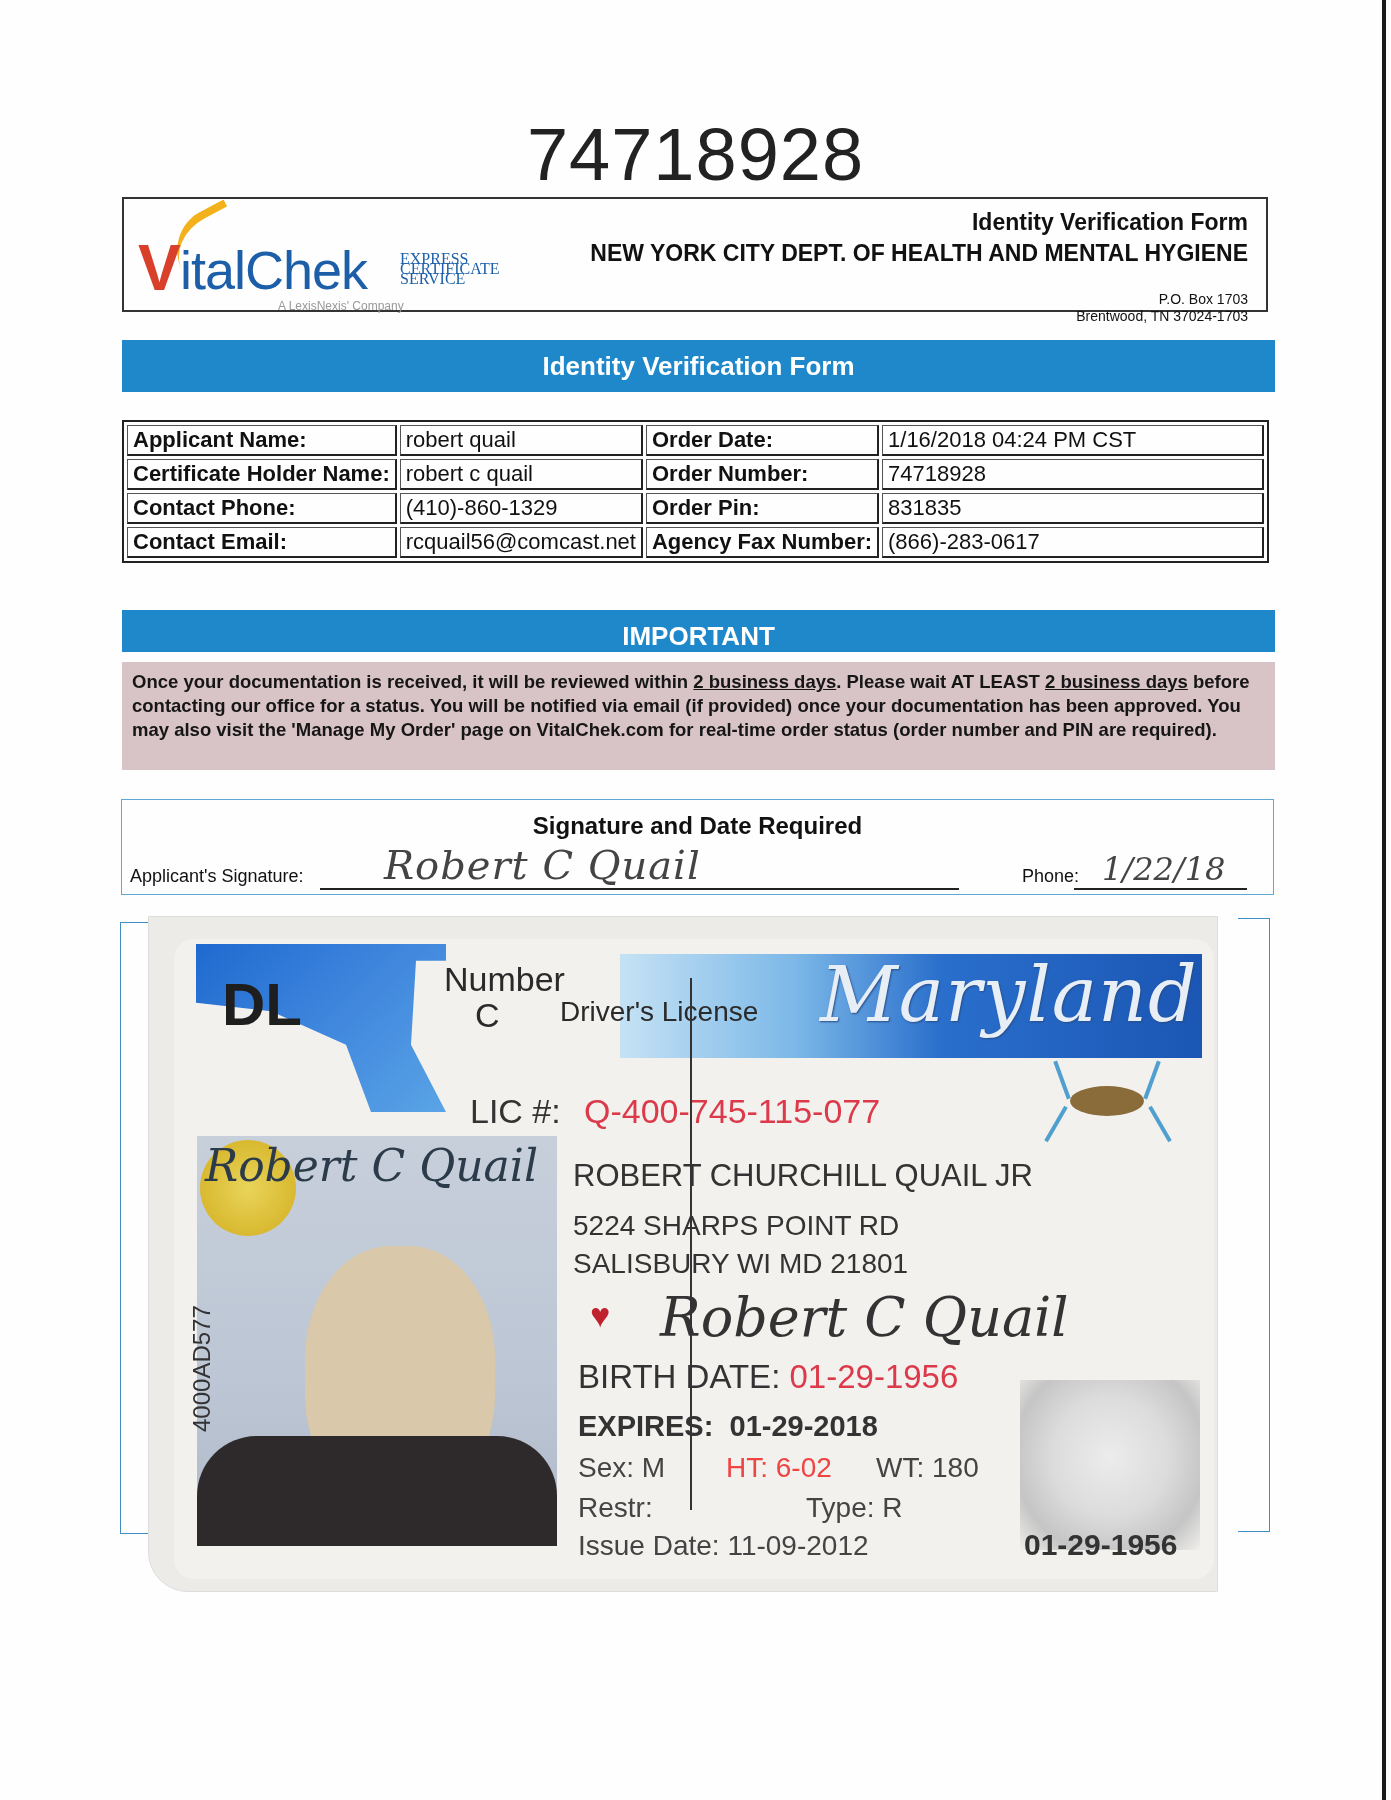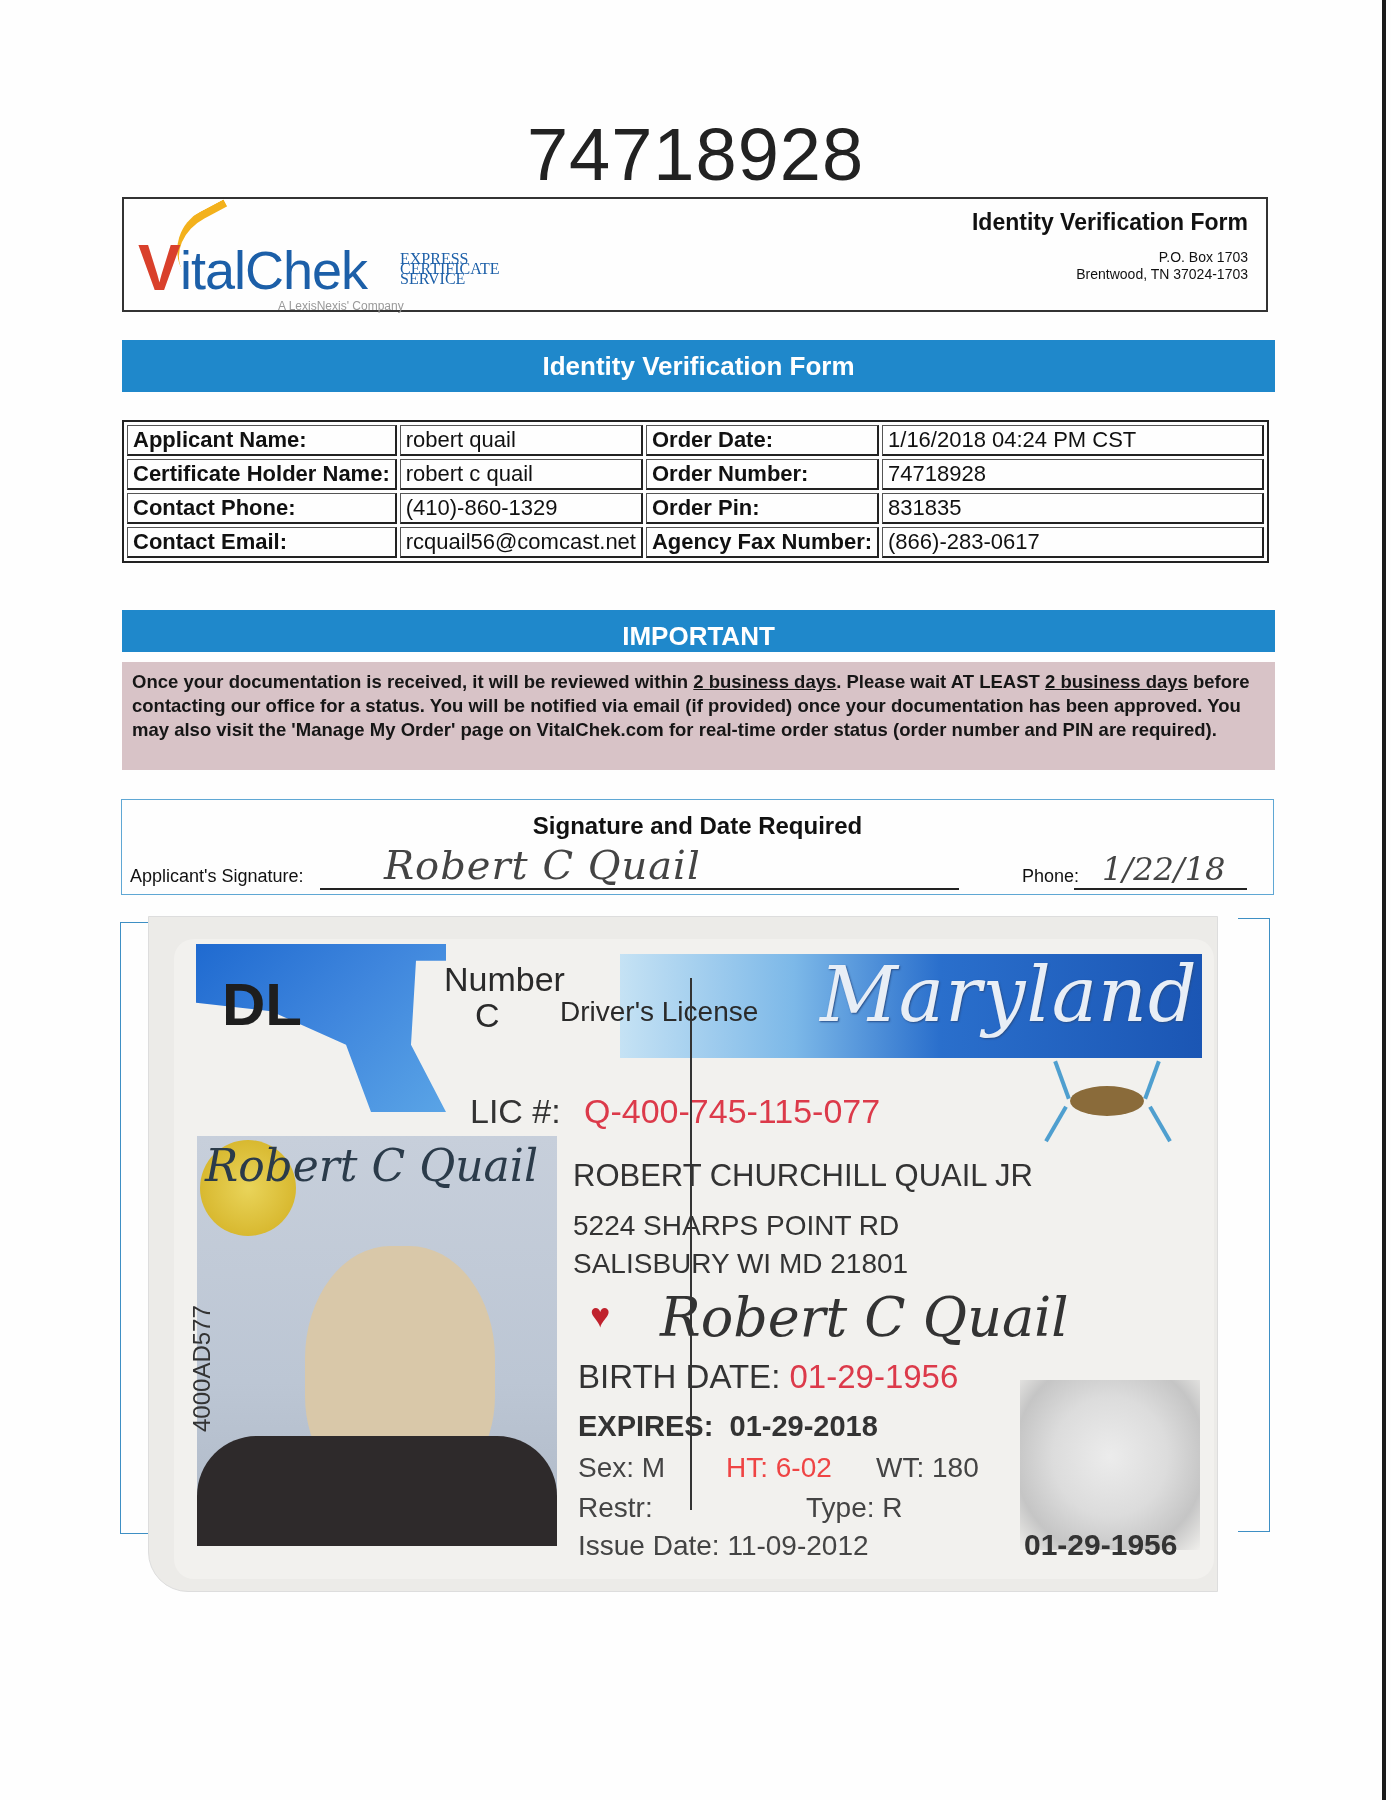--- a/index.html
+++ b/index.html
@@ -12,21 +12,21 @@
   .hdr-box { position: absolute; left: 122px; top: 197px; width: 1146px; height: 115px; border: 2px solid #333; }
   .logo { position: absolute; left: 14px; top: 12px; width: 330px; height: 95px; }
   .logo .v { position: absolute; left: 0; top: 20px; font-size: 64px; font-weight: bold; color: #d9402b; font-family: "Liberation Sans", sans-serif; }
   .logo .swoosh { position: absolute; left: 30px; top: 2px; width: 70px; height: 44px; border-top: 8px solid #f3b11c; border-radius: 70px 0 0 0; transform: rotate(-28deg); }
   .logo .vital { position: absolute; left: 42px; top: 28px; font-size: 54px; color: #1c5fa8; letter-spacing: -1px; }
   .logo .express { position: absolute; left: 262px; top: 43px; font-size: 16px; line-height: 10px; color: #1c5fa8; font-family: Liberation Serif, serif; }
   .logo .lexis { position: absolute; left: 140px; top: 88px; font-size: 12px; color: #999; }
   .hdr-right { position: absolute; right: 18px; top: 10px; text-align: right; }
   .hdr-right .t1 { font-size: 23px; font-weight: bold; }
   .hdr-right .t2 { font-size: 23px; font-weight: bold; margin-top: 4px; }
-  .hdr-right .t3 { font-size: 14px; margin-top: 13px; }
+  .hdr-right .t3 { font-size: 14px; margin-top: 24px; }
   .hdr-right .t4 { font-size: 14px; margin-top: 1px; }
 
   .band { position: absolute; left: 122px; width: 1153px; background: #1f88cb; color: #fff; text-align: center; font-weight: bold; }
   .band.ivf { top: 340px; height: 52px; font-size: 26px; line-height: 52px; }
   .band.imp { top: 610px; height: 42px; font-size: 26px; line-height: 52px; }
 
   table.info { position: absolute; left: 122px; top: 420px; width: 1147px; border: 2px solid #222; border-collapse: separate; border-spacing: 3px; }
   table.info td { border: 1px solid #555; border-bottom: 2px solid #222; border-right: 2px solid #222; height: 31px; padding: 0 5px; font-size: 22px; white-space: nowrap; }
   table.info td.lbl { font-weight: bold; }
 
@@ -100,20 +100,21 @@
     <span class="vital">italChek</span>
     <div class="express">
       <div>EXPRESS</div>
       <div>CERTIFICATE</div>
       <div>SERVICE</div>
     </div>
     <span class="lexis">A LexisNexis' Company</span>
   </div>
   <div class="hdr-right">
     <div class="t1">Identity Verification Form</div>
+    <div class="t2">NEW YORK CITY DEPT. OF HEALTH AND MENTAL HYGIENE</div>
     <div class="t3">P.O. Box 1703</div>
     <div class="t4">Brentwood, TN 37024-1703</div>
   </div>
 </div>
 
 <div class="band ivf">Identity Verification Form</div>
 
 <table class="info">
   <tbody>
     <tr>

